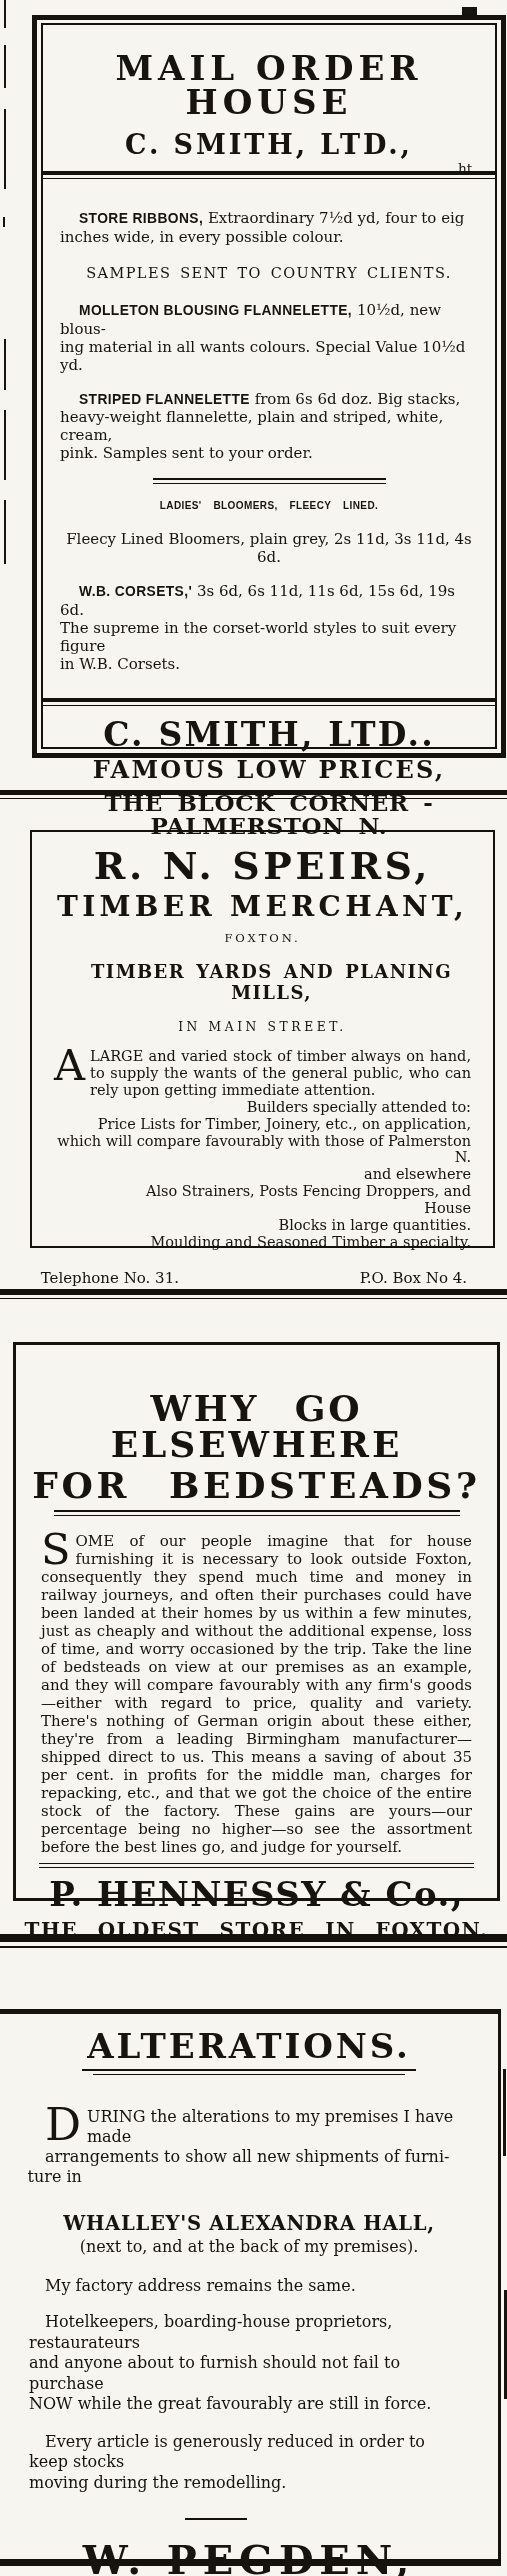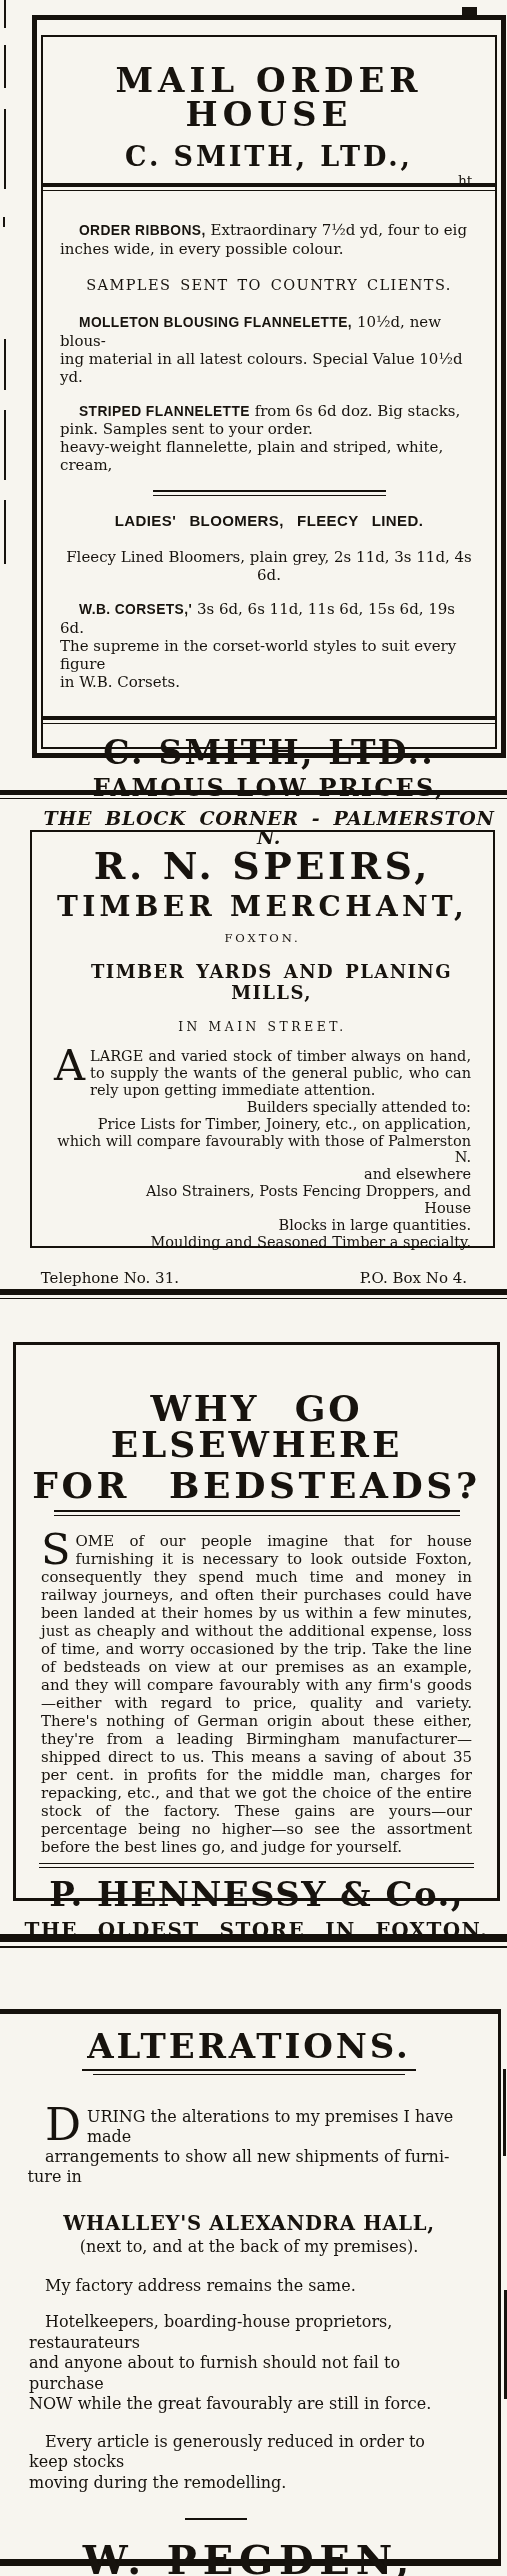--- a/index.html
+++ b/index.html
@@ -12,40 +12,40 @@
     color: #17130e;
     font-family: "DejaVu Serif", "Liberation Serif", serif;
     overflow: hidden;
   }
   .frag { position: absolute; background: #17130e; }
 
   .ad { position: absolute; box-sizing: border-box; }
 
   
   .ad1 { left: 32px; top: 14.5px; width: 474px; height: 743px; border: 5px solid #15110c; }
-  .ad1-inner { position: absolute; inset: 3.6px; border: 2.2px solid #15110c; text-align: center; margin-top: 12px; }
+  .ad1-inner { position: absolute; inset: 3.6px; border: 2.2px solid #15110c; text-align: center; }
   .mo-title   { margin-top: 26px; font-weight: bold; font-size: 34px; line-height: 1; letter-spacing: 5px; }
   .mo-company { margin-top: 11.6px; font-weight: bold; font-size: 27px; line-height: 1; letter-spacing: 2.9px; }
   .rule-thickthin { border-top: 4.3px solid #15110c; border-bottom: 1.4px solid #15110c; height: 3.6px; margin-top: 13px; }
   .mo-ht { position: absolute; top: 135px; right: 23px; font-size: 13.8px; }
   .mo-body { text-align: left; padding: 0 17.4px; font-size: 15px; line-height: 1.2; }
   .lead { font-family: "Liberation Sans", sans-serif; font-weight: bold; font-size: 13.8px; letter-spacing: 0.4px; }
   .indent1 { text-indent: 19px; }
   .p1 { margin-top: 30px; }
   .mo-samples { margin-top: 19px; text-align: center; font-size: 14.5px; letter-spacing: 1.4px; word-spacing: 2.9px; }
   .p2 { margin-top: 19px; }
   .p3 { margin-top: 16px; }
   .mo-shortrule { margin: 16px auto 0; width: 233px; border-top: 2.2px solid #15110c; border-bottom: 1.4px solid #15110c; height: 2.9px; }
-  .mo-bloomers { margin-top: 16px; text-align: center; font-family: "Liberation Sans", sans-serif; font-weight: bold; font-size: 15px; word-spacing: 8.7px; letter-spacing: 0.4px; }
+  .mo-bloomers { margin-top: 16px; text-align: center; font-family: "Liberation Sans", sans-serif; font-weight: bold; font-size: 10px; word-spacing: 8.7px; letter-spacing: 0.4px; }
   .mo-fleecy { margin-top: 18px; text-align: center; font-size: 15px; }
   .p4 { margin-top: 16px; }
   .mo-footrule { margin-top: 25px; }
   .mo-foot-company { margin-top: 11.6px; font-weight: bold; font-size: 33px; line-height: 1; letter-spacing: 2.2px; }
   .mo-foot-tag     { margin-top: 7.2px; font-weight: bold; font-size: 24px; line-height: 1; letter-spacing: 2.2px; }
-  .mo-foot-addr    { margin-top: 8.7px; font-weight: bold; font-size: 19px; line-height: 1; letter-spacing: 0.7px; word-spacing: 5.8px; font-style: italic; }
+  .mo-foot-addr    { margin-top: 8.7px; font-weight: bold; font-size: 23px; line-height: 1; letter-spacing: 0.7px; word-spacing: 5.8px; }
 
   
   .sep { position: absolute; left: 0; width: 507px; }
   .sep1 { top: 790px; border-top: 5px solid #15110c; border-bottom: 1.4px solid #15110c; height: 2.9px; }
   .sep2 { top: 1289px; border-top: 6.5px solid #15110c; border-bottom: 1.4px solid #15110c; height: 2.9px; }
   .sep3 { top: 1934px; border-top: 8.7px solid #15110c; border-bottom: 2.2px solid #15110c; height: 3.6px; }
 
   
   .ad2 { left: 30px; top: 830px; width: 465px; height: 418px; border: 2.9px solid #15110c; text-align: center; }
   .sp-name  { margin-top: 14.5px; font-weight: bold; font-size: 38px; line-height: 1; letter-spacing: 3.6px; }
@@ -107,35 +107,35 @@
     <div class="ad1-inner">
 
       <div class="mo-title">MAIL ORDER HOUSE</div>
       <div class="mo-company">C. SMITH, LTD.,</div>
       <div class="rule-thickthin"></div>
 
       <span class="mo-ht">ht</span>
 
       <div class="mo-body">
         <div class="p1">
-          <div class="indent1"><span class="lead">ORDER RIBBONS,</span><span> Extraordinary 7½d yd, four to eig</span></div>
+          <div class="indent1"><span class="lead">STORE RIBBONS,</span><span> Extraordinary 7½d yd, four to eig</span></div>
           <div>inches wide, in every possible colour.</div>
         </div>
 
         <div class="mo-samples">SAMPLES SENT TO COUNTRY CLIENTS.</div>
 
         <div class="p2">
           <div class="indent1"><span class="lead">MOLLETON BLOUSING FLANNELETTE,</span><span> 10½d, new blous-</span></div>
-          <div>ing material in all latest colours.  Special Value 10½d yd.</div>
+          <div>ing material in all wants colours.  Special Value 10½d yd.</div>
         </div>
 
         <div class="p3">
           <div class="indent1"><span class="lead">STRIPED FLANNELETTE</span><span> from 6s 6d doz.  Big stacks,</span></div>
+          <div>heavy-weight flannelette, plain and striped, white, cream,</div>
           <div>pink.  Samples sent to your order.</div>
-          <div>heavy-weight flannelette, plain and striped, white, cream,</div>
         </div>
 
         <div class="mo-shortrule"></div>
 
         <div class="mo-bloomers">LADIES' BLOOMERS, FLEECY LINED.</div>
         <div class="mo-fleecy">Fleecy Lined Bloomers, plain grey, 2s 11d, 3s 11d, 4s 6d.</div>
 
         <div class="p4">
           <div class="indent1"><span class="lead">W.B. CORSETS,'</span><span> 3s 6d,  6s 11d,  11s 6d,  15s 6d,  19s 6d.</span></div>
           <div>The supreme in the corset-world styles to suit every figure</div>

